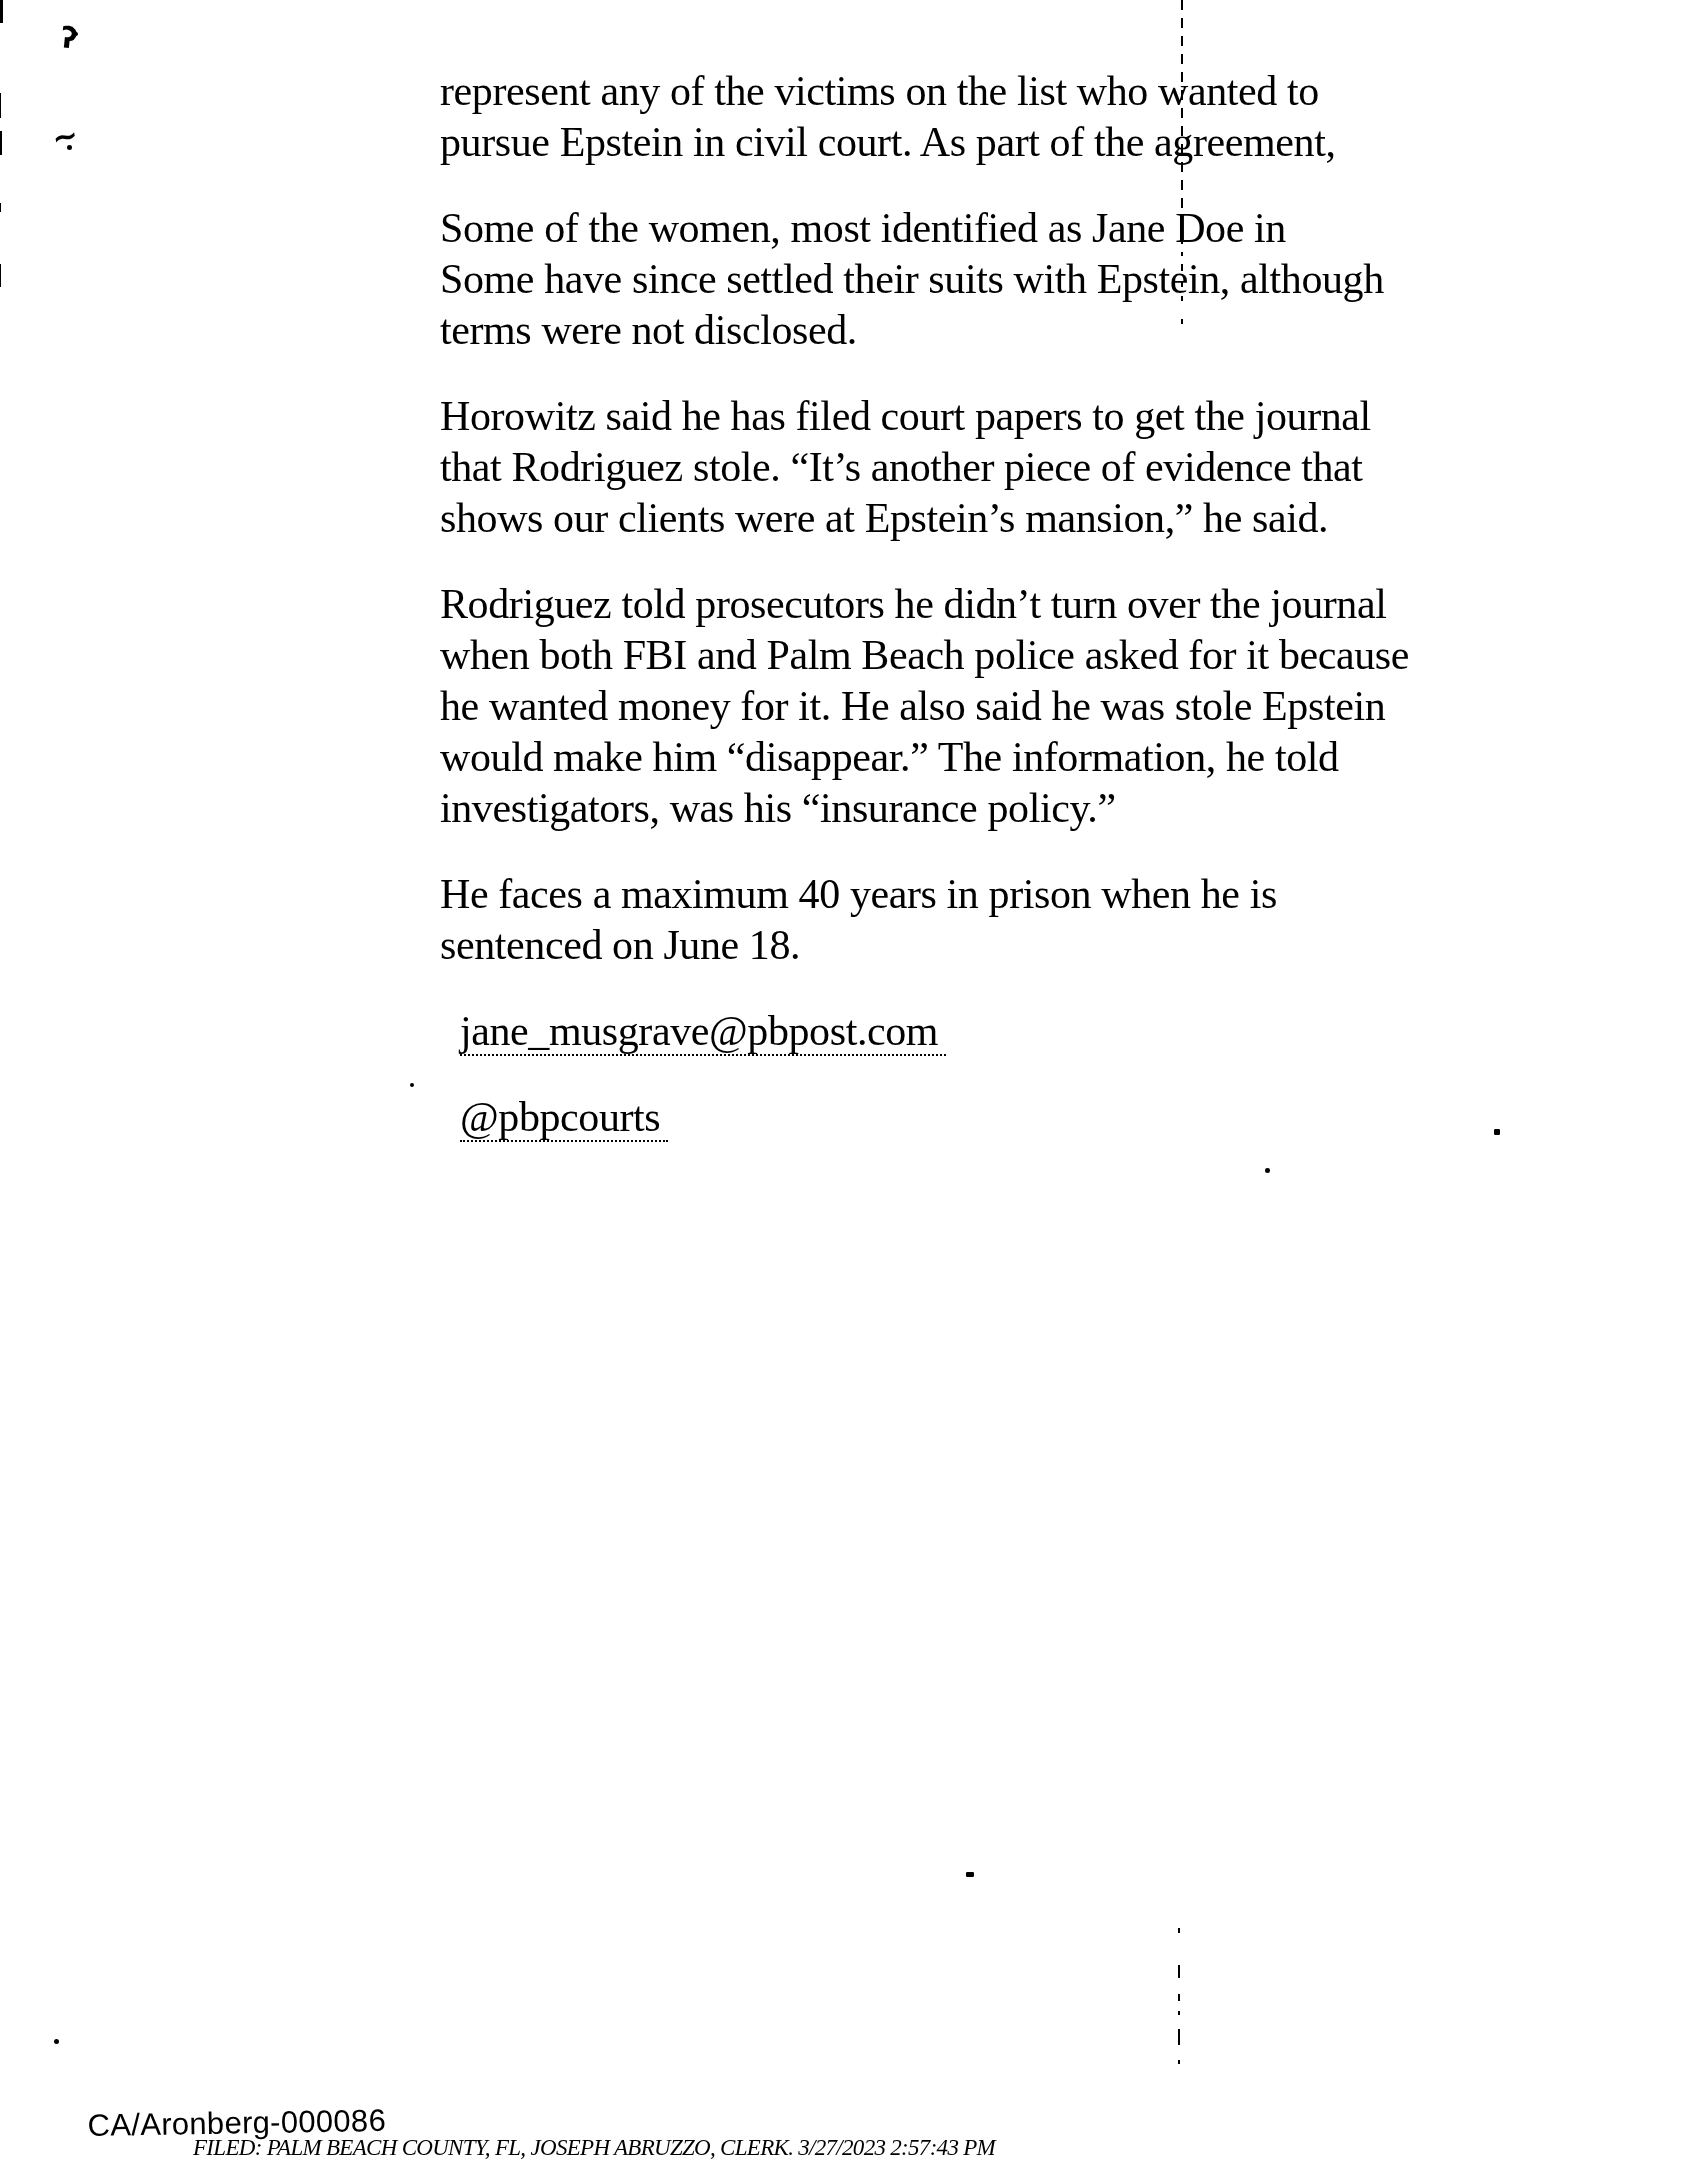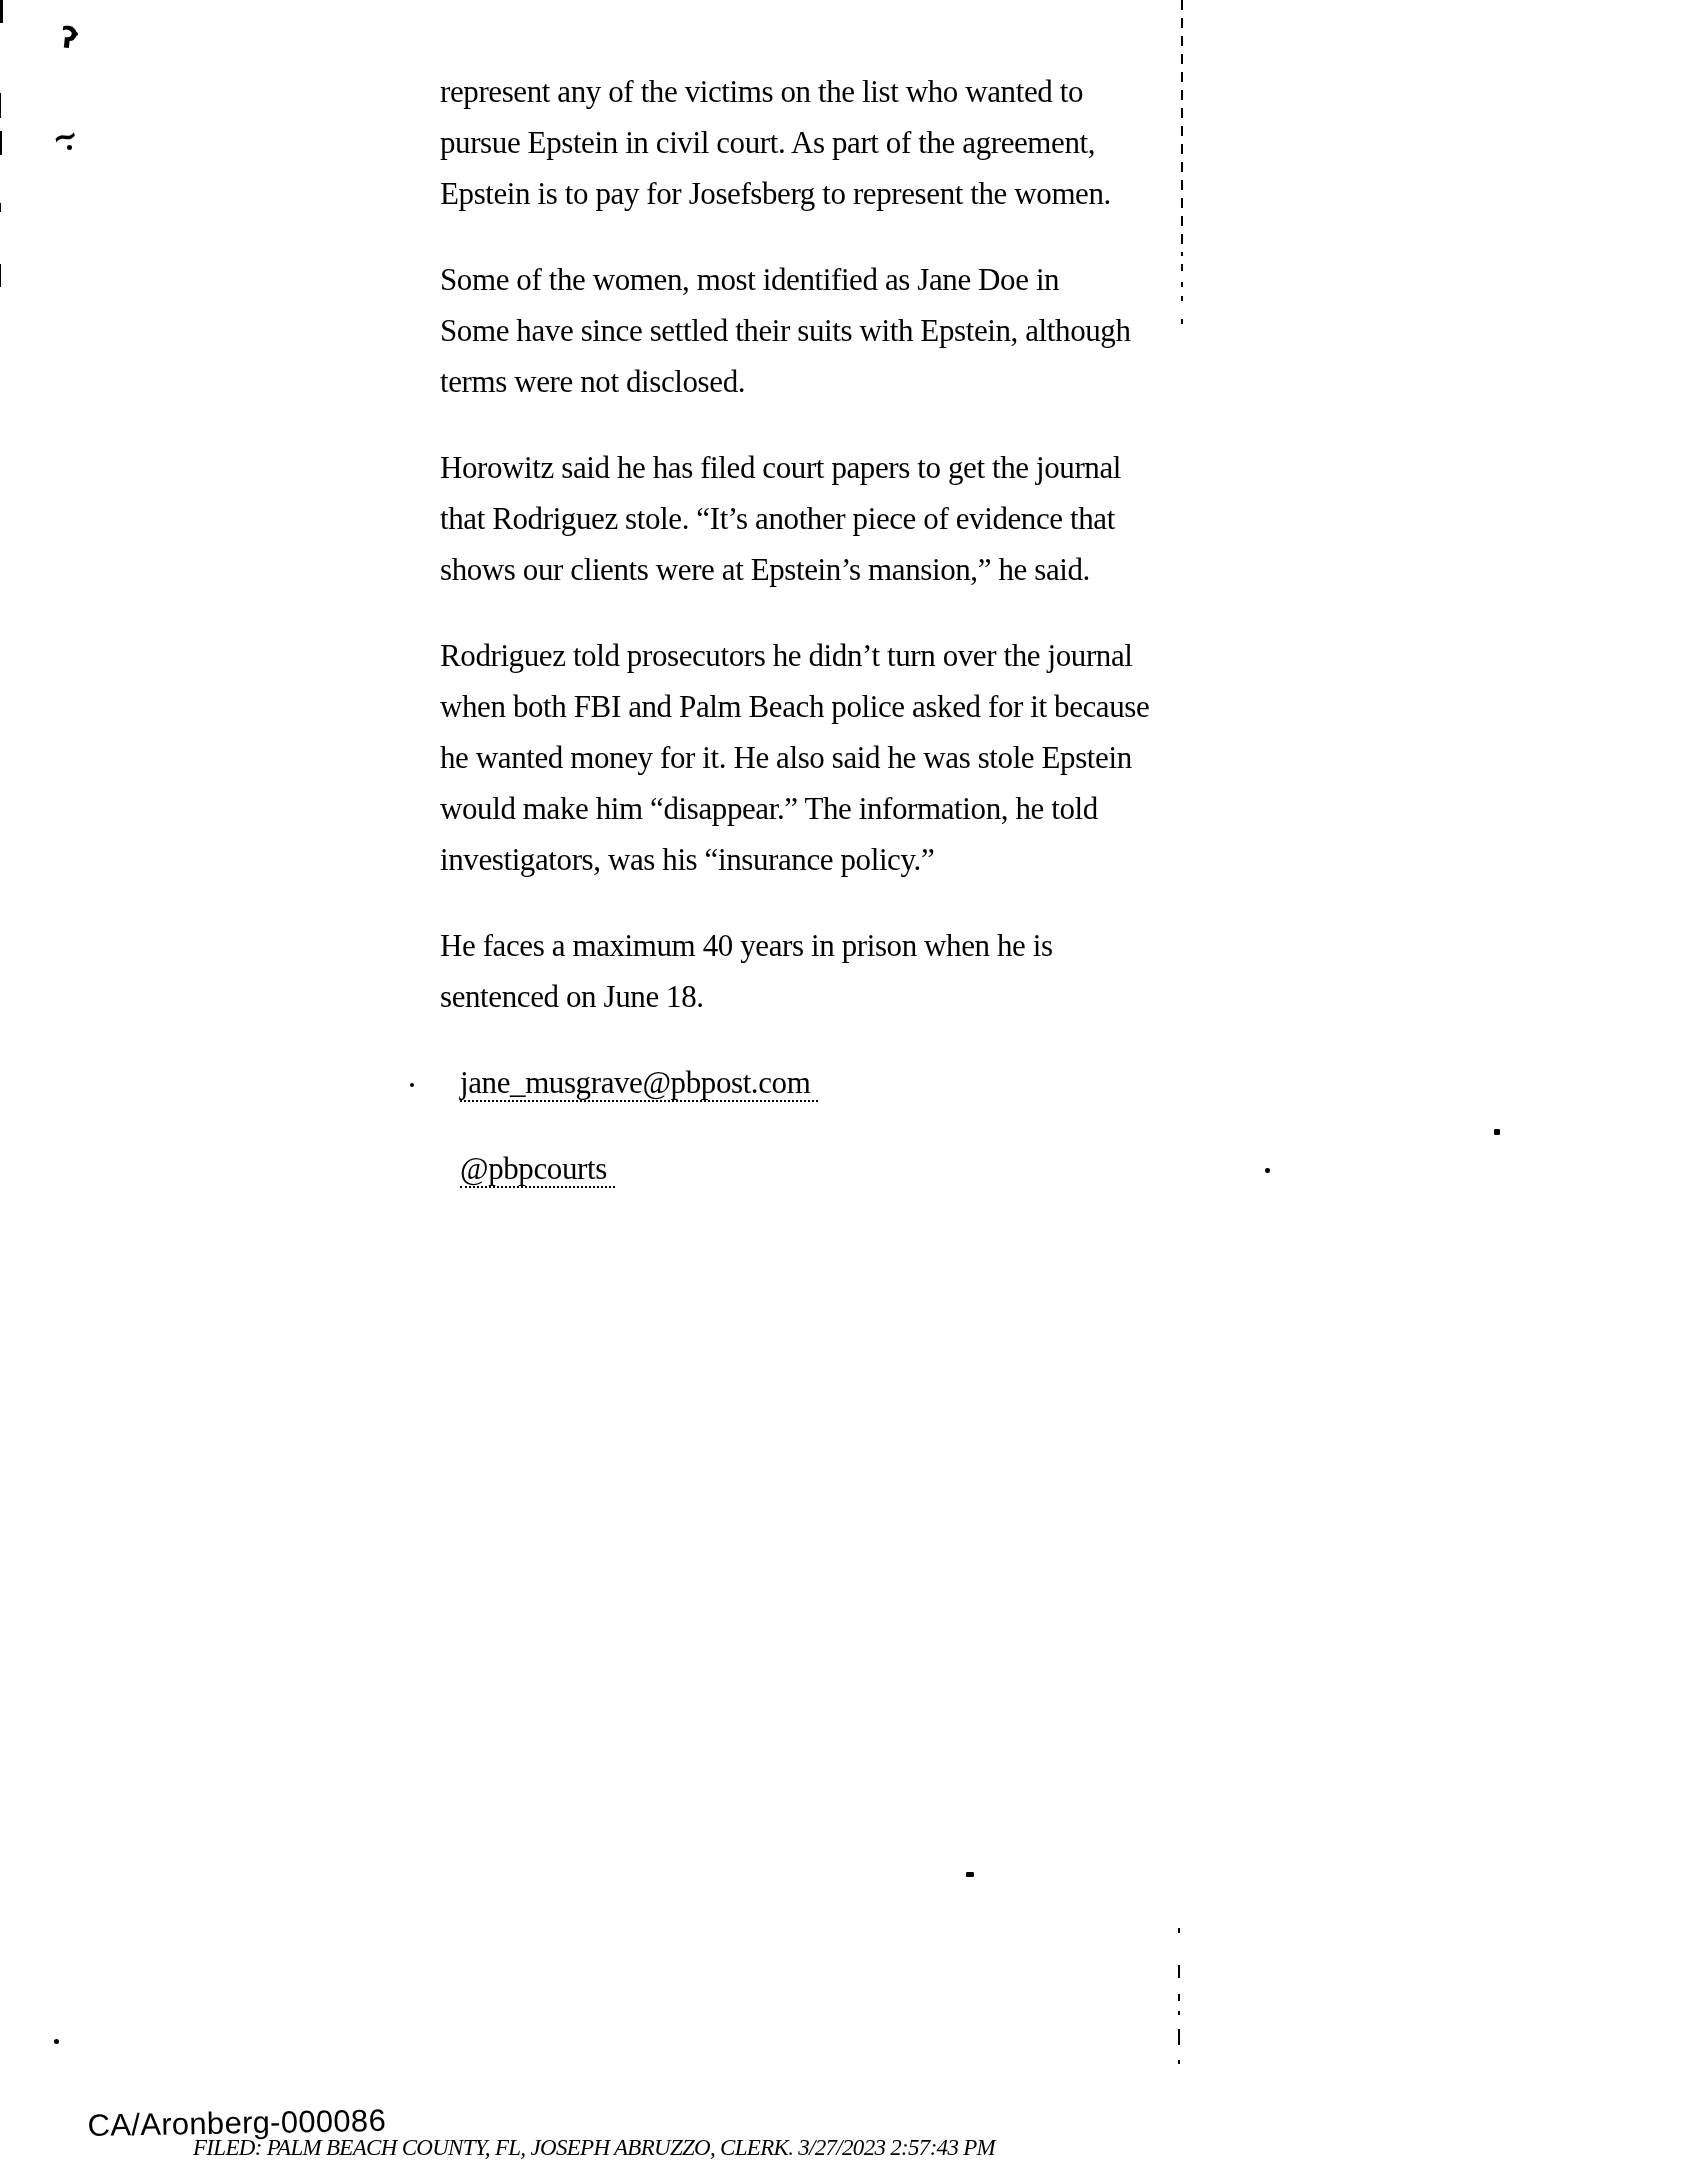--- a/index.html
+++ b/index.html
@@ -14,21 +14,21 @@
   }
 
   
   .article {
     position:absolute;
     left:440px; top:66px;
     width:830px;
   }
   .para { margin:0 0 35px 0; }
   .line {
-    font-size:31px;
+    font-size:42px;
     line-height:51px;
     letter-spacing:-0.4px;
     white-space:nowrap;
   }
   .scan-link {
     border-bottom:2px dotted #000;
     padding-right:8px;
     margin-left:20px;
   }
 
@@ -105,21 +105,20 @@
   <div class="dot sq" style="left:1494px; top:1129px; width:6px;  height:6px;"></div>
   <div class="dot" style="left:1265px; top:1168px; width:4.6px;  height:4.6px;"></div>
   <div class="dot sq" style="left:966px; top:1872px; width:8px; height:4.6px;"></div>
   <div class="dot" style="left:54px;   top:2039px; width:5.3px;  height:5.3px;"></div>
 
   <div class="article">
 
     <div class="para">
       <div class="line">represent any of the victims on the list who wanted to</div>
       <div class="line">pursue Epstein in civil court. As part of the agreement,</div>
-      <div class="line">Epstein is to pay for Josefsberg to represent the women.</div>
     </div>
 
     <div class="para">
       <div class="line">Some of the women, most identified as Jane Doe in</div>
       <div class="line">Some have since settled their suits with Epstein, although</div>
       <div class="line">terms were not disclosed.</div>
     </div>
 
     <div class="para">
       <div class="line">Horowitz said he has filed court papers to get the journal</div>

